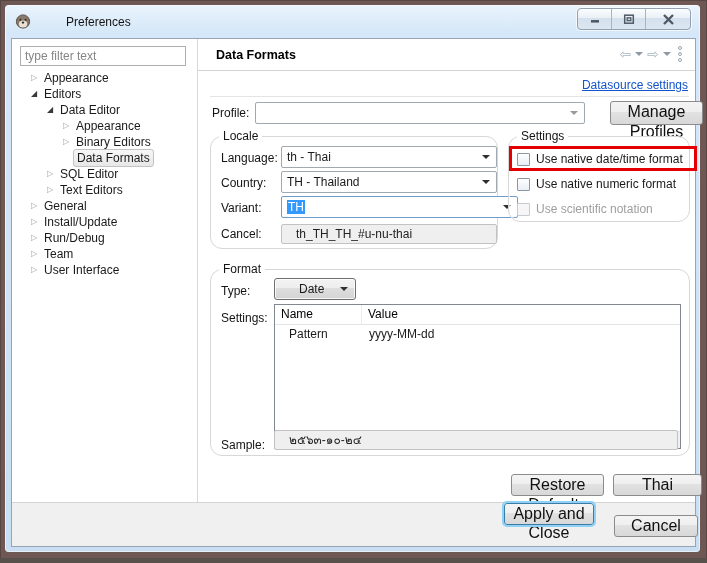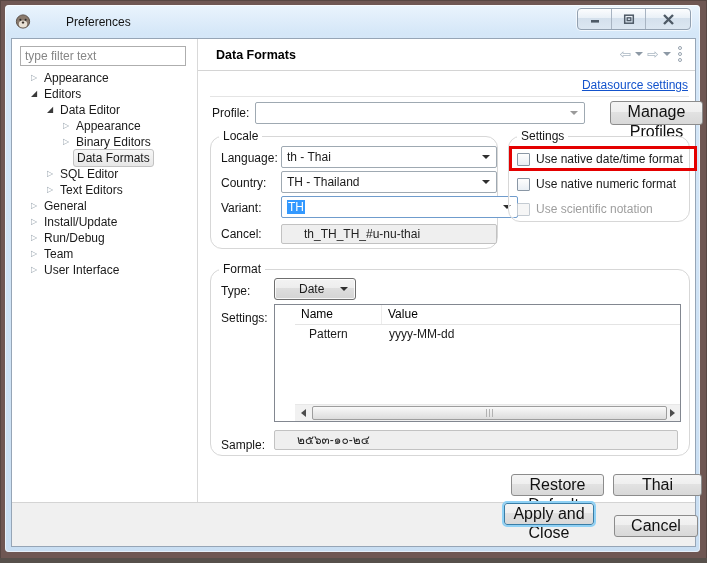--- a/index.html
+++ b/index.html
@@ -69,21 +69,21 @@
   .h-sep2 { position:absolute; left:198px; right:6px; top:57px; height:1px; background:#e4e4e4; }
 
   .lbl { position:absolute; color:#141414; }
 
   
   .combo { position:absolute; background:#fff; border:1px solid #9fa9b2; border-radius:2px; line-height:20px; padding-left:5px; cursor:default; }
   .combo .arr { position:absolute; right:6px; top:8px; width:0; height:0; border-left:4px solid transparent; border-right:4px solid transparent; border-top:4px solid #2e2e2e; }
   .combo.dim .arr { border-top-color:#9a9a9a; }
   .combo.focus { border-color:#6f9ccd; }
   .sel-text { background:#3399ff; color:#fff; padding:0 1px; }
-  .ro-field { position:absolute; background:#efefef; border:1px solid #c2c2c2; border-radius:2px; line-height:18px; padding-left:22px; color:#222; }
+  .ro-field { position:absolute; background:#efefef; border:1px solid #c2c2c2; border-radius:2px; line-height:18px; padding-left:14px; color:#222; }
   .btn {
     position:absolute; background:linear-gradient(#f4f4f4,#efefef 45%,#e2e2e2 46%,#d8d8d8);
     border:1px solid #8c8c8c; border-radius:3px; text-align:center; line-height:20px; color:#101010; cursor:default;
     font-family:inherit; font-size:16px;margin-left:16px;
   }
   .btn.default { border:1px solid #3a7da6; outline:2px solid #8fd1f5; line-height:19px; }
 
   .group { position:absolute; border:1px solid #d7d7d7; border-radius:12px; box-shadow: inset 0 0 0 1px rgba(255,255,255,.7); }
   .legend { position:absolute; top:-8px; left:8px; background:#fff; padding:0 4px; color:#141414; }
 
@@ -273,21 +273,21 @@
     </div>
     <div class="red-box"></div>
 
     <div class="group" style="left:198px; top:230px; width:480px; height:187px;">
       <span class="legend">Format</span>
       <span class="lbl" style="left:10px; top:14px;">Type:</span>
       <div class="type-combo" style="left:63px; top:8px; width:82px; height:22px;">
         <span>Date</span><span class="arr"></span>
       </div>
       <span class="lbl" style="left:10px; top:41px;">Settings:</span>
-      <div class="tbl" style="left:63px; top:34px; width:407px; height:118px;padding-left:20px;">
+      <div class="tbl" style="left:63px; top:34px; width:407px; height:145px;">
         <div class="tbl-head">
           <span class="th c1">Name</span>
           <span class="th c2">Value</span>
         </div>
         <div class="tbl-body">
           <div class="tbl-row">
             <span class="td c1">Pattern</span>
             <span class="td c2">yyyy-MM-dd</span>
           </div>
         </div>

